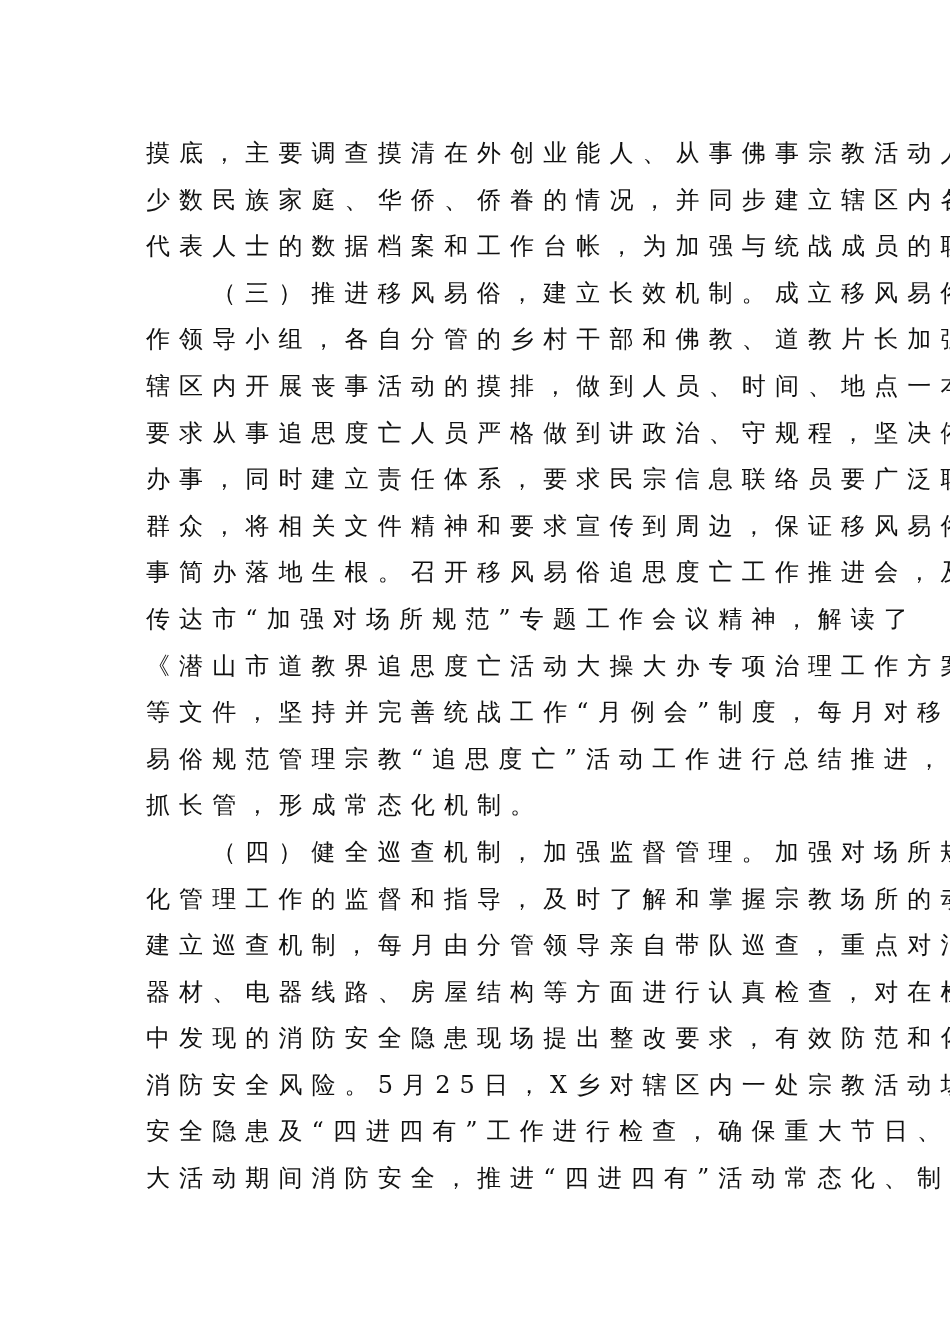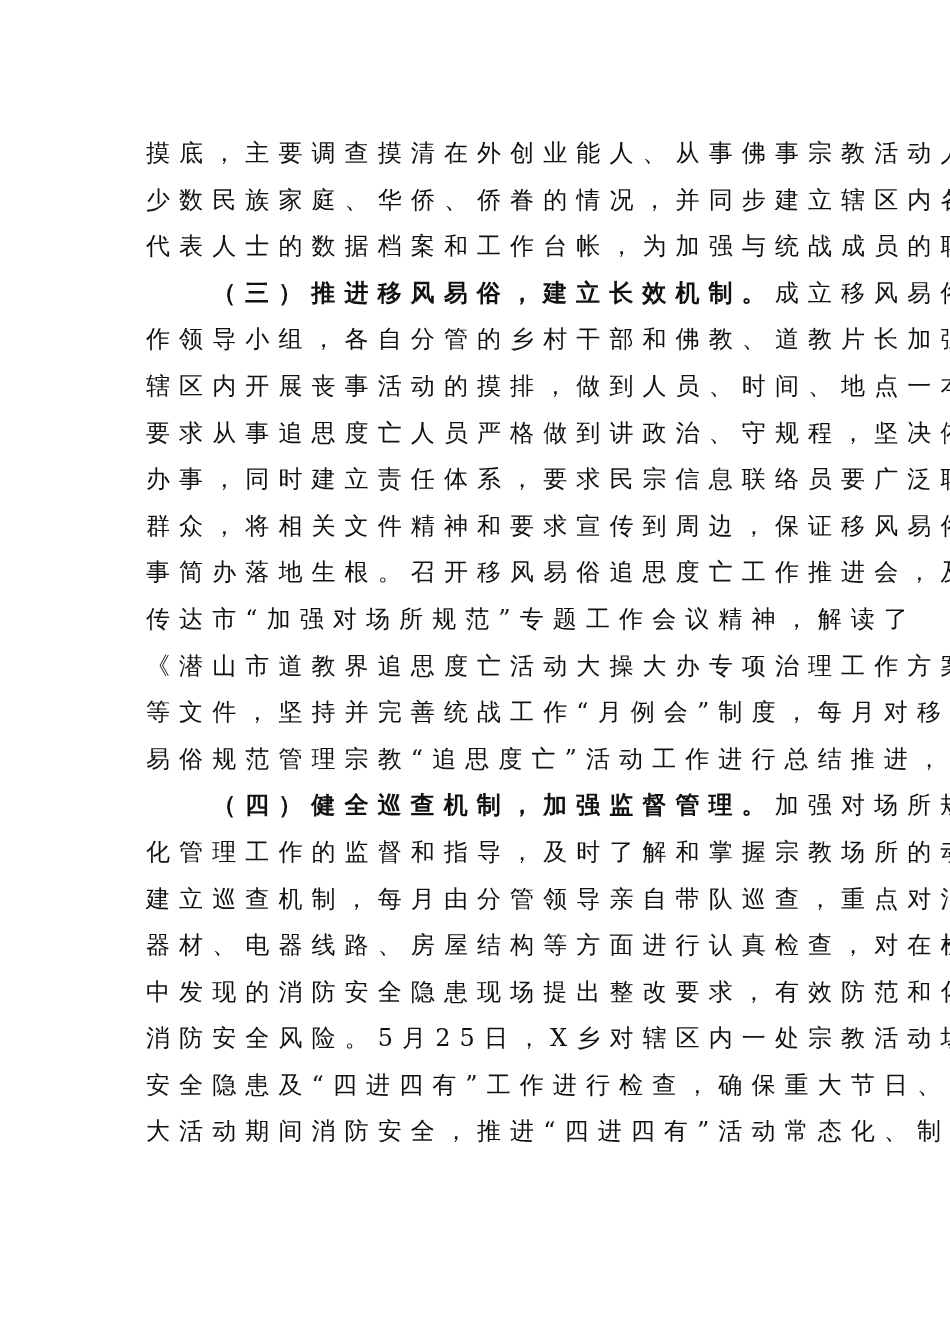--- a/index.html
+++ b/index.html
@@ -13,40 +13,41 @@
     font-size: 24px;
     color: #111111;
   }
   .line {
     height: 46.6px;
     line-height: 34px;
     white-space: nowrap;
     letter-spacing: 9.1px;
   }
   .line.indent { padding-left: 66px; }
-  .bold { font-weight: bold; }
+  .bold { font-weight: normal; }
 </style>
 </head>
 <body>
 
 <div class="page">
   <div class="line"><span>摸底，主要调查摸清在外创业能人、从事佛事宗教活动人员</span></div>
   <div class="line"><span>少数民族家庭、华侨、侨眷的情况，并同步建立辖区内各界</span></div>
   <div class="line"><span>代表人士的数据档案和工作台帐，为加强与统战成员的联系</span></div>
   <div class="line indent"><span class="bold">（三）推进移风易俗，建立长效机制。</span><span>成立移风易俗工</span></div>
   <div class="line"><span>作领导小组，各自分管的乡村干部和佛教、道教片长加强对</span></div>
   <div class="line"><span>辖区内开展丧事活动的摸排，做到人员、时间、地点一本清</span></div>
   <div class="line"><span>要求从事追思度亡人员严格做到讲政治、守规程，坚决依规</span></div>
   <div class="line"><span>办事，同时建立责任体系，要求民宗信息联络员要广泛联系</span></div>
   <div class="line"><span>群众，将相关文件精神和要求宣传到周边，保证移风易俗丧</span></div>
   <div class="line"><span>事简办落地生根。召开移风易俗追思度亡工作推进会，及时</span></div>
   <div class="line"><span>传达市“加强对场所规范”专题工作会议精神，解读了</span></div>
   <div class="line"><span>《潜山市道教界追思度亡活动大操大办专项治理工作方案》</span></div>
   <div class="line"><span>等文件，坚持并完善统战工作“月例会”制度，每月对移风</span></div>
   <div class="line"><span>易俗规范管理宗教“追思度亡”活动工作进行总结推进，长</span></div>
+  <div class="line"><span>抓长管，形成常态化机制。</span></div>
   <div class="line indent"><span class="bold">（四）健全巡查机制，加强监督管理。</span><span>加强对场所规范</span></div>
   <div class="line"><span>化管理工作的监督和指导，及时了解和掌握宗教场所的动态</span></div>
   <div class="line"><span>建立巡查机制，每月由分管领导亲自带队巡查，重点对消防</span></div>
   <div class="line"><span>器材、电器线路、房屋结构等方面进行认真检查，对在检查</span></div>
   <div class="line"><span>中发现的消防安全隐患现场提出整改要求，有效防范和化解</span></div>
   <div class="line"><span>消防安全风险。5月25日，X乡对辖区内一处宗教活动场所</span></div>
   <div class="line"><span>安全隐患及“四进四有”工作进行检查，确保重大节日、重</span></div>
   <div class="line"><span>大活动期间消防安全，推进“四进四有”活动常态化、制度</span></div>
 </div>
 

